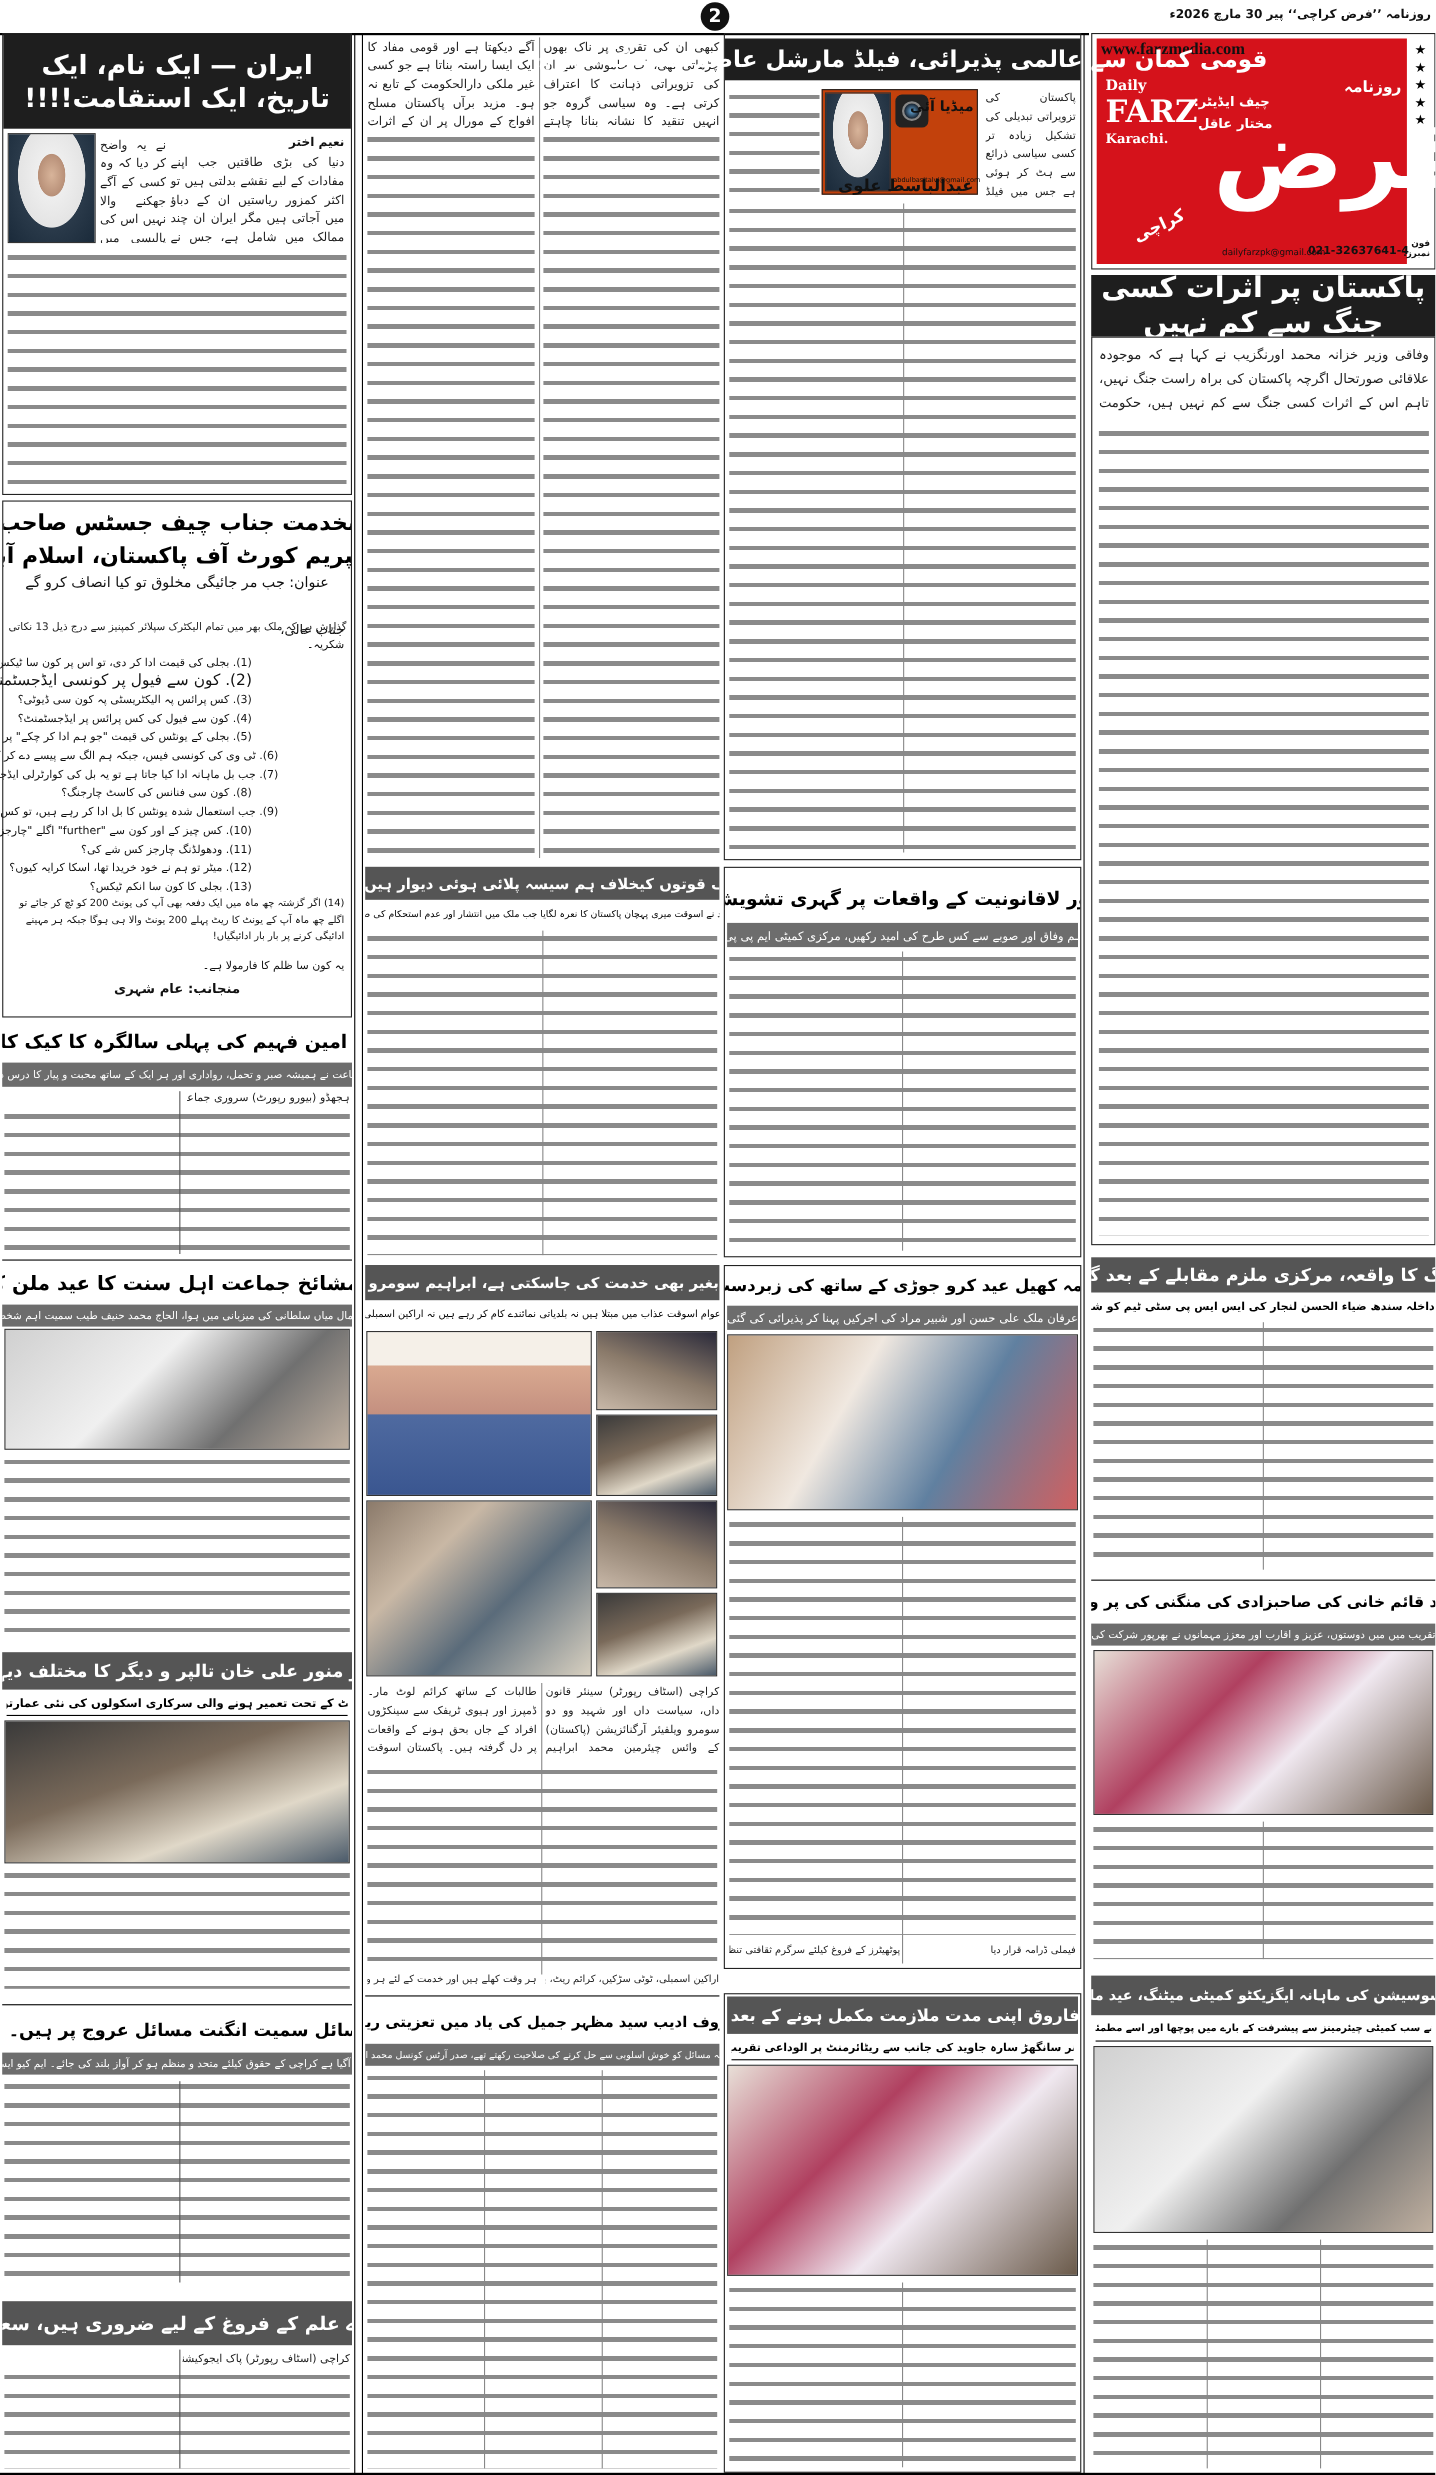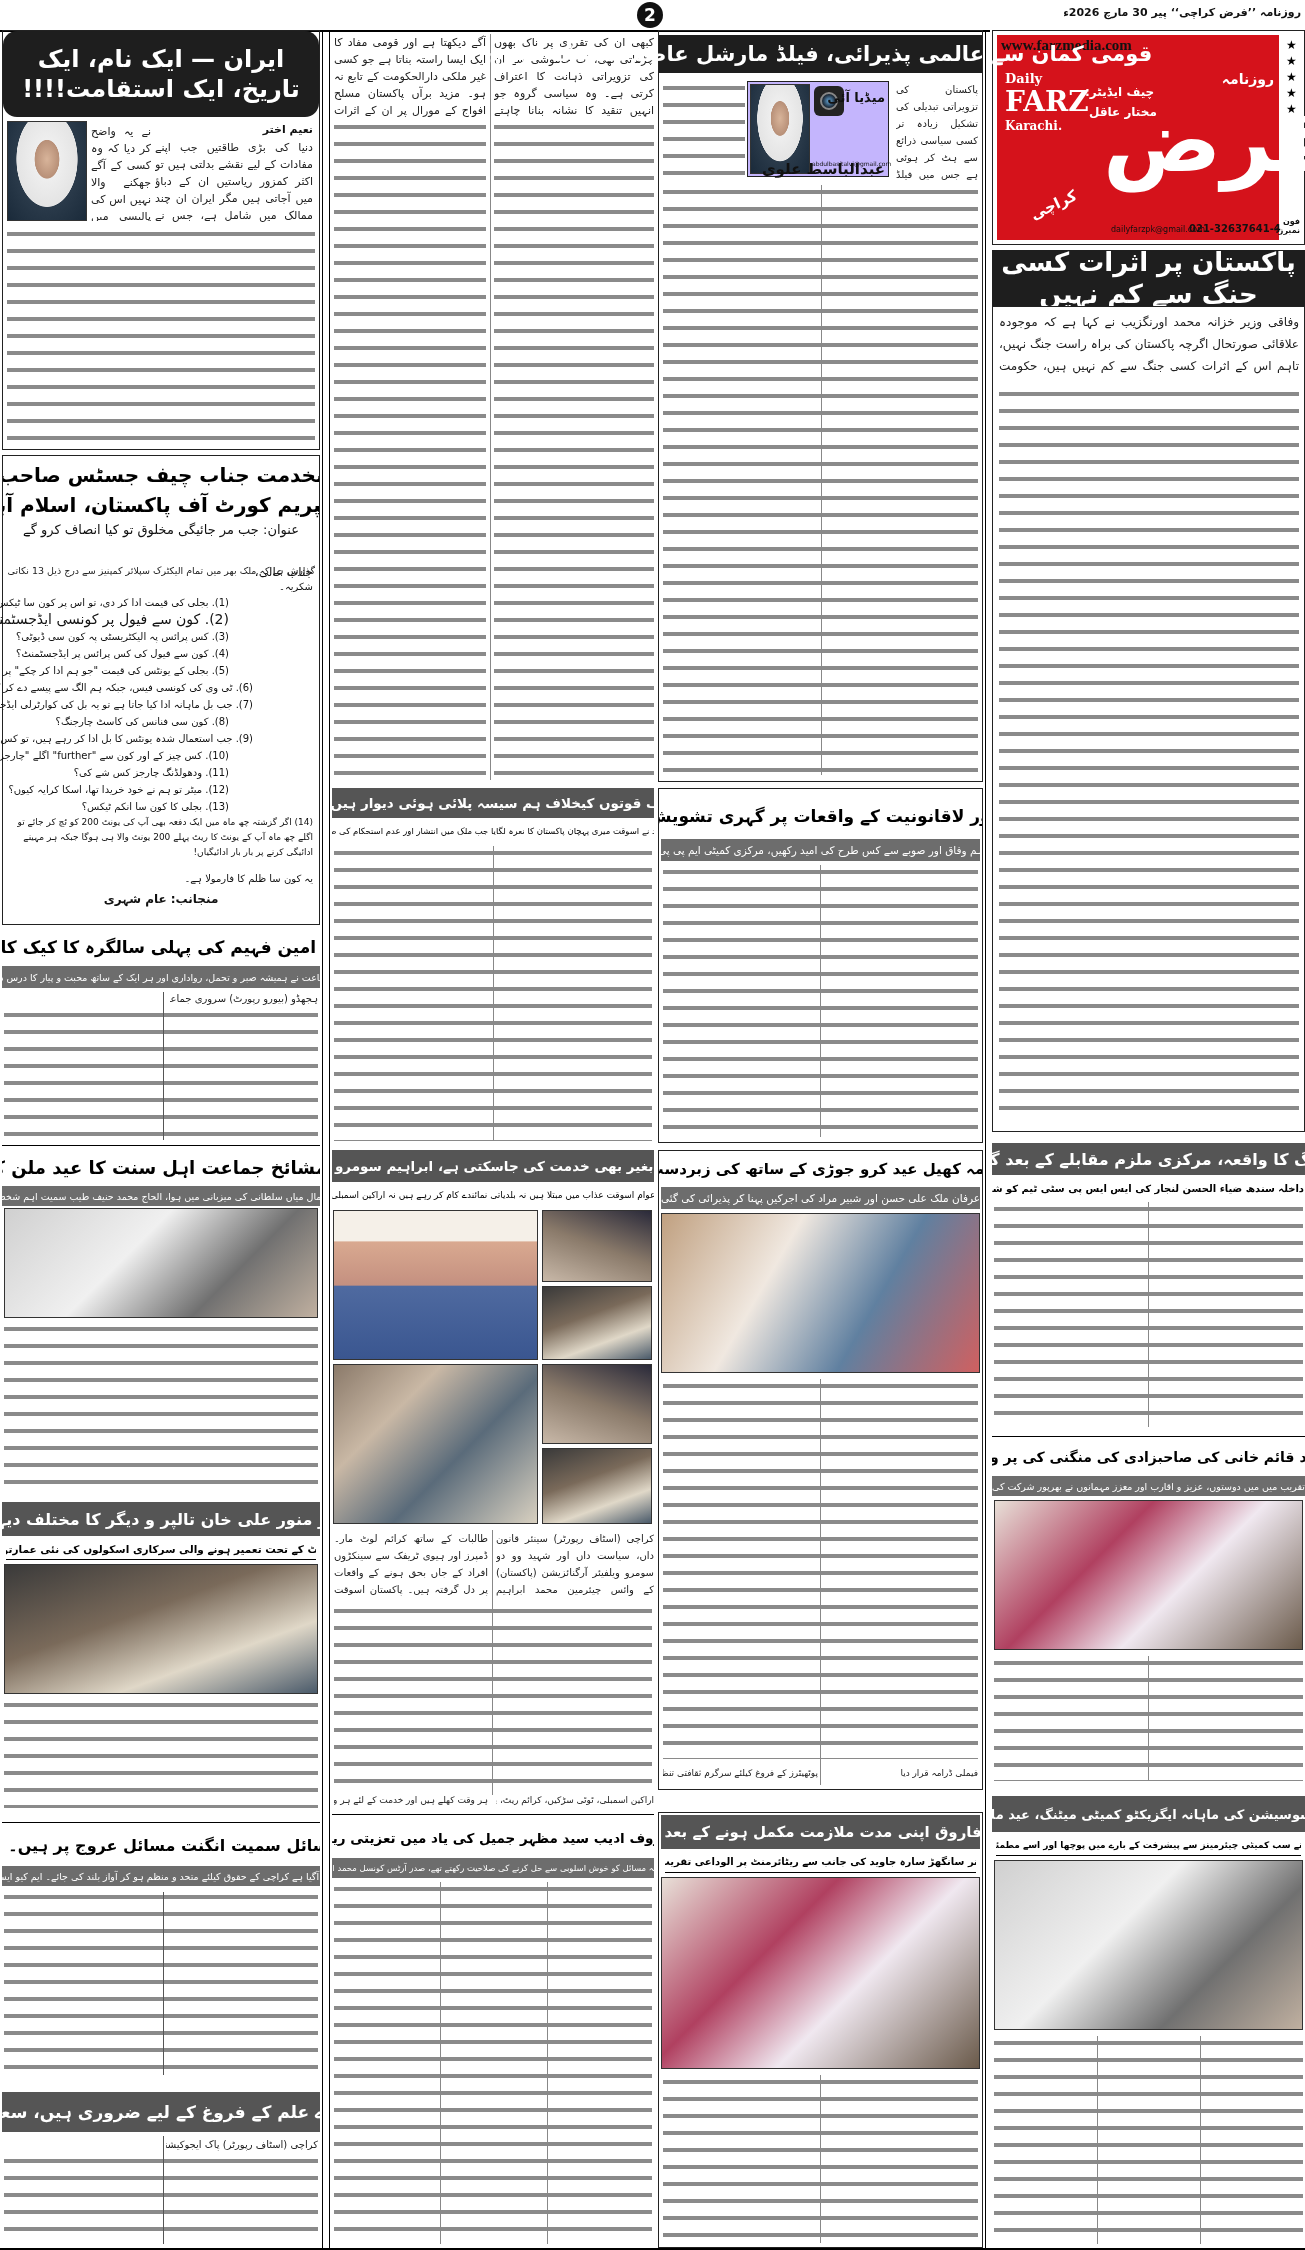--- a/index.html
+++ b/index.html
@@ -65,21 +65,21 @@
   </div>
 </div>
 
 <div class="abs dark-head" style="left:992px;top:250px;width:313px;height:56px;font-size:26px;">پاکستان پر اثرات کسی جنگ سے کم نہیں</div>
 <div class="abs box" style="left:992px;top:306px;width:313px;height:826px;">
   <div class="abs body-text" style="left:6px;top:4px;width:300px;height:70px;font-size:12px;line-height:22px;">وفاقی وزیر خزانہ محمد اورنگزیب نے کہا ہے کہ موجودہ علاقائی صورتحال اگرچہ پاکستان کی براہ راست جنگ نہیں، تاہم اس کے اثرات کسی جنگ سے کم نہیں ہیں، حکومت ہر سطح پر بھرپور اور موثر اقدامات کر رہی ہے، شہباز شریف دو مرتبہ قوم سے خطاب کر چکے ہیں اور</div>
   <div class="abs filler" style="left:6px;top:80px;width:300px;height:736px;"></div>
 </div>
 
 <div class="abs box" style="left:2px;top:30px;width:318px;height:420px;">
-  <div class="abs dark-head" style="left:0;top:0;width:316px;height:86px;flex-direction:column;font-size:24px;border-radius:14px;">
+  <div class="abs dark-head" style="left:0;top:0;width:316px;height:86px;flex-direction:column;font-size:24px;">
     <div>ایران — ایک نام، ایک</div>
     <div>تاریخ، ایک استقامت!!!!</div>
   </div>
   <div class="abs portrait" style="left:4px;top:90px;width:80px;height:100px;"></div>
   <div class="abs body-text" style="left:88px;top:92px;width:60px;height:98px;">نے یہ واضح کر دیا کہ وہ کسی کے آگے جھکنے والا نہیں اس کی پالیسی میں ایک تسلسل ہے جس نے</div>
   <div class="abs rtl" style="right:6px;top:92px;font-size:11px;font-weight:bold;">نعیم اختر</div>
   <div class="abs body-text" style="right:6px;top:108px;width:158px;height:84px;">دنیا کی بڑی طاقتیں جب اپنے مفادات کے لیے نقشے بدلتی ہیں تو اکثر کمزور ریاستیں ان کے دباؤ میں آجاتی ہیں مگر ایران ان چند ممالک میں شامل ہے، جس نے دباؤ،</div>
   <div class="abs filler" style="left:4px;top:196px;width:308px;height:218px;"></div>
 </div>
 
@@ -139,21 +139,21 @@
 <div class="vline" style="left:163px;top:2136px;height:108px;background:#555;"></div>
 
 <div class="abs body-text" style="left:334px;top:34px;width:152px;height:85px;">آگے دیکھتا ہے اور قومی مفاد کا ایک ایسا راستہ بناتا ہے جو کسی غیر ملکی دارالحکومت کے تابع نہ ہو۔ مزید برآں پاکستان مسلح افواج کے مورال پر ان کے اثرات کو نظر انداز نہیں جا سکتا۔</div>
 <div class="abs filler" style="left:334px;top:120px;width:152px;height:660px;"></div>
 <div class="abs body-text" style="left:494px;top:34px;width:160px;height:85px;">کبھی ان کی تقرری پر ناک بھوں چڑھاتی تھی، اب خاموشی سے ان کی تزویراتی ذہانت کا اعتراف کرتی ہے۔ وہ سیاسی گروہ جو انہیں تنقید کا نشانہ بنانا چاہتے تھے، اب خود کو غیر متعلقہ پاتے ہیں</div>
 <div class="abs filler" style="left:494px;top:120px;width:160px;height:660px;"></div>
 <div class="vline" style="left:490px;top:34px;height:746px;background:#888;"></div>
 
 <div class="abs box" style="left:658px;top:30px;width:325px;height:752px;">
   <div class="abs dark-head" style="left:0;top:4px;width:323px;height:38px;font-size:21px;white-space:nowrap;">قومی کمان سے عالمی پذیرائی، فیلڈ مارشل عاصم منیر کا عروج</div>
-  <div class="abs box" style="left:88px;top:50px;width:142px;height:96px;background:#c4b5fd;">
+  <div class="abs box" style="left:88px;top:50px;width:142px;height:96px;background:#c2410c;">
     <div class="abs portrait" style="left:2px;top:2px;width:60px;height:90px;"></div>
     <div class="abs" style="left:66px;top:4px;width:30px;height:30px;border-radius:6px;background:#222;display:flex;align-items:center;justify-content:center;">
       <div style="width:18px;height:18px;border-radius:50%;background:radial-gradient(circle,#6ad 0%,#234 60%,#000 100%);border:2px solid #888;"></div>
     </div>
     <div class="abs rtl" style="right:3px;top:8px;font-size:13px;font-weight:bold;">میڈیا آئی</div>
     <div class="abs rtl" style="right:3px;top:44px;font-size:15px;font-weight:bold;margin-top:34px;">عبدالباسط علوی</div>
     <div class="abs" style="left:64px;top:78px;font-size:6px;">abdulbasitalvi@gmail.com</div>
   </div>
   <div class="abs body-text" style="right:4px;top:50px;width:82px;height:100px;font-size:10px;">پاکستان کی تزویراتی تبدیلی کی تشکیل زیادہ تر کسی سیاسی ذرائع سے ہٹ کر ہوئی ہے جس میں فیلڈ مارشل عاصم منیر قومی سلامتی اور خارجہ پالیسی</div>
   <div class="abs filler" style="left:4px;top:50px;width:82px;height:100px;"></div>

